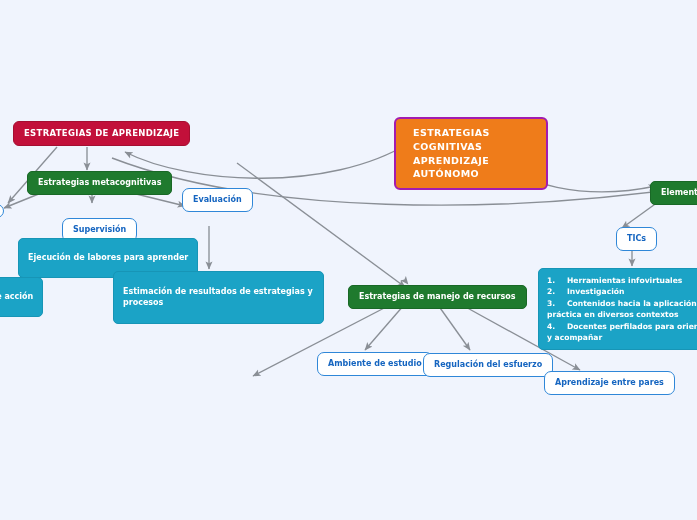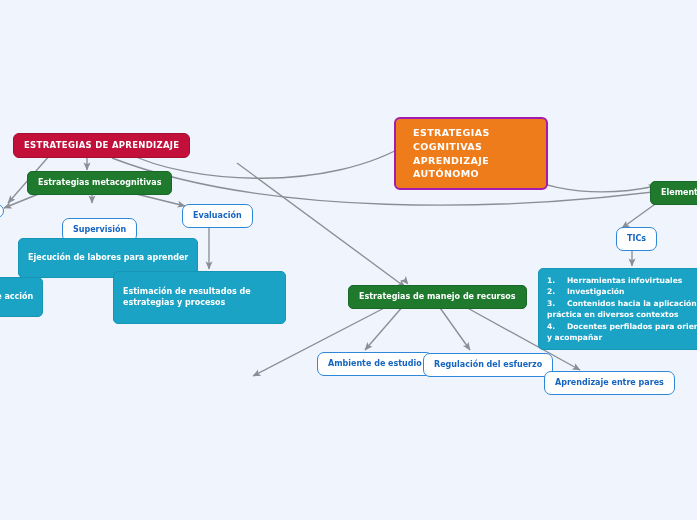--- a/index.html
+++ b/index.html
@@ -93,45 +93,45 @@
 
       <path d="M632,248 L632,266"></path>
 
       <path d="M390,305 L253,376"></path>
       <path d="M404,305 L365,350"></path>
       <path name="x" d="M438,305 L470,350"></path>
       <path d="M462,305 L580,370"></path>
     </g>
   </svg>
 
-  <div class="node n-red" style="left:13px;top:121px;margin-top:12px;">
+  <div class="node n-red" style="left:13px;top:121px;">
     <span>ESTRATEGIAS DE APRENDIZAJE</span>
   </div>
 
   <div class="node n-orange" style="left:394px;top:117px;width:154px;">
     <span>ESTRATEGIAS COGNITIVAS APRENDIZAJE AUTÓNOMO</span>
   </div>
 
   <div class="node n-green" style="left:27px;top:171px;">
     <span>Estrategias metacognitivas</span>
   </div>
 
   <div class="node n-blue" style="left:62px;top:218px;">
     <span>Supervisión</span>
   </div>
 
-  <div class="node n-blue" style="left:182px;top:204px;">
+  <div class="node n-blue" style="left:182px;top:188px;">
     <span>Evaluación</span>
   </div>
 
   <div class="node n-teal" style="left:18px;top:238px;">
     <span>Ejecución de labores para aprender</span>
   </div>
 
-  <div class="node n-teal n-wrap" style="left:113px;top:271px;width:173px;">
+  <div class="node n-teal n-wrap" style="left:113px;top:271px;width:211px;">
     <span>Estimación de resultados de estrategias y procesos</span>
   </div>
 
   <div class="node n-teal" style="left:-28px;top:277px;">
     <span>n de acción</span>
   </div>
 
   <div class="node n-blue" style="left:-18px;top:204px;width:22px;">
     <span></span>
   </div>

